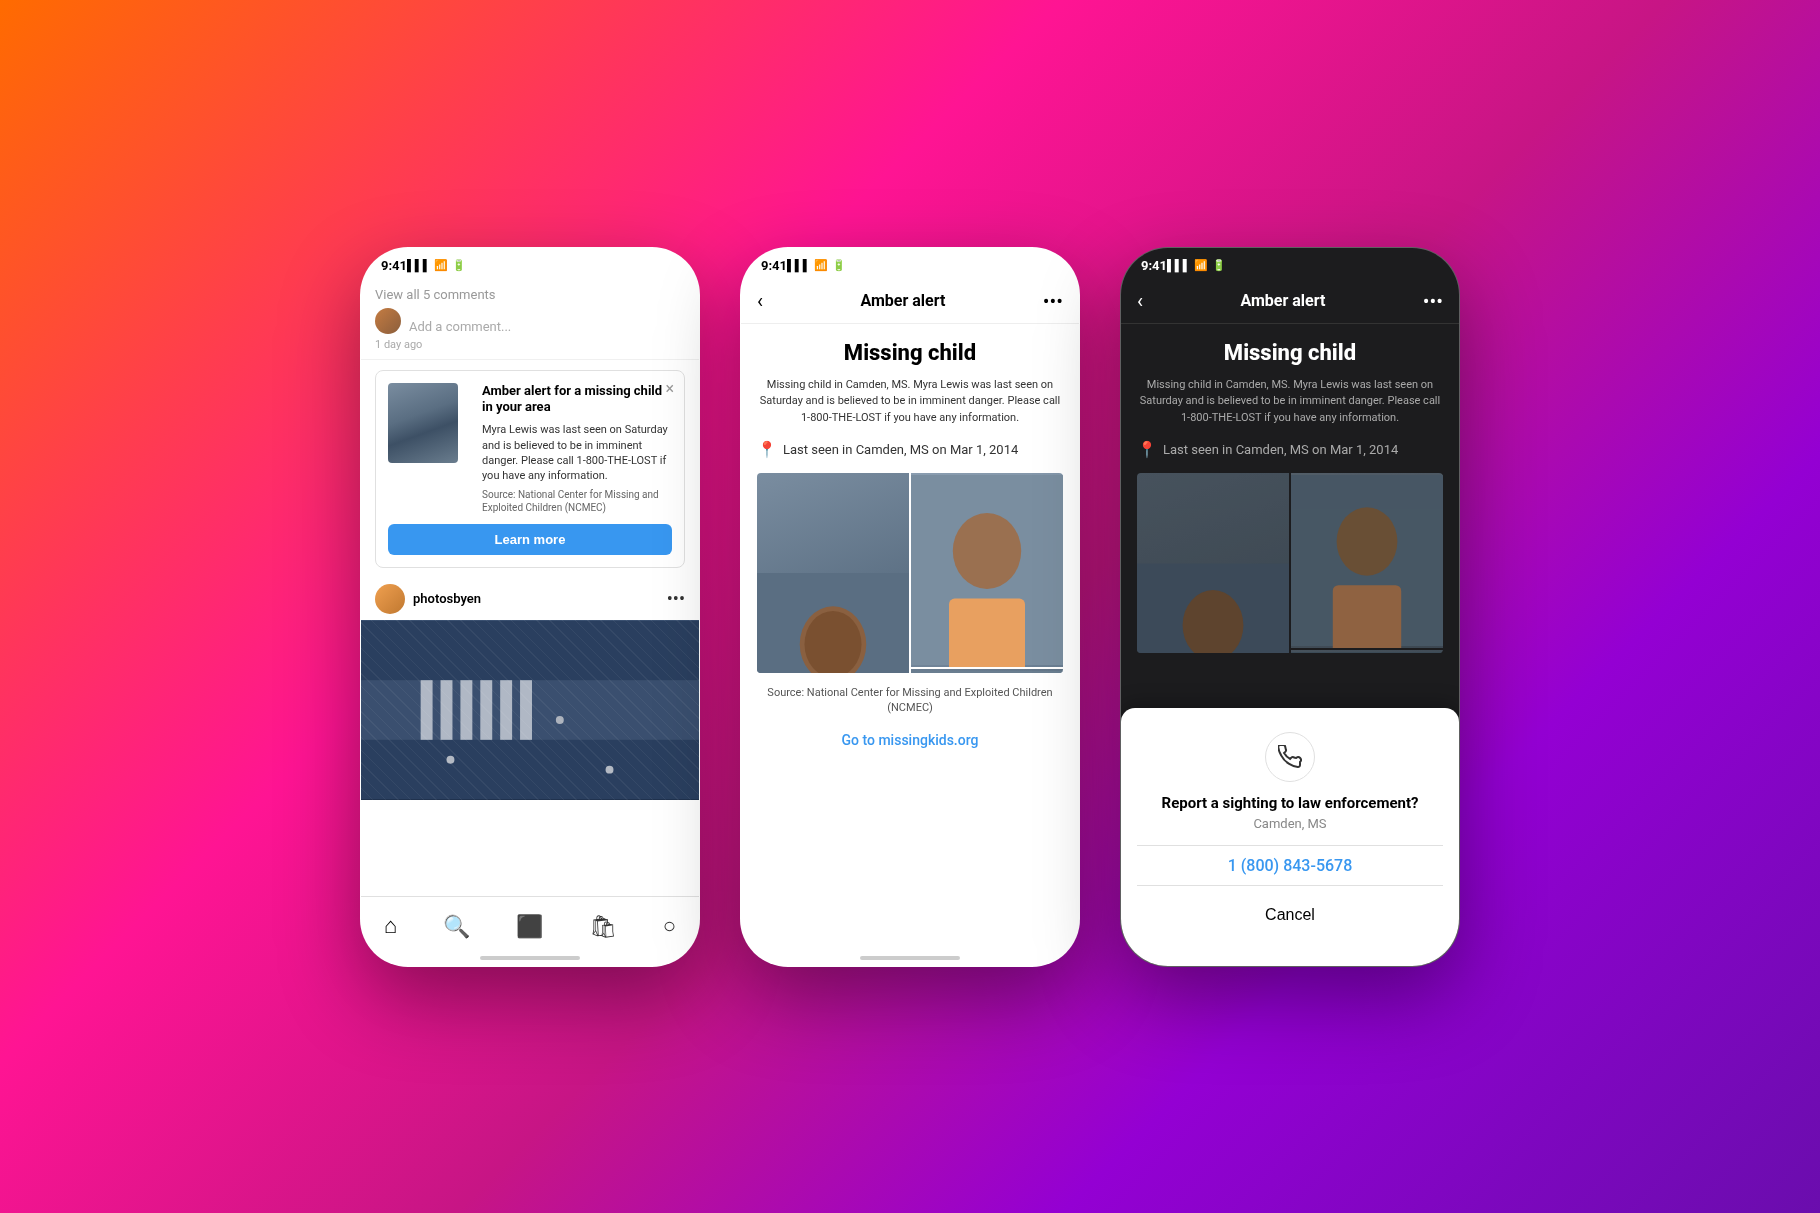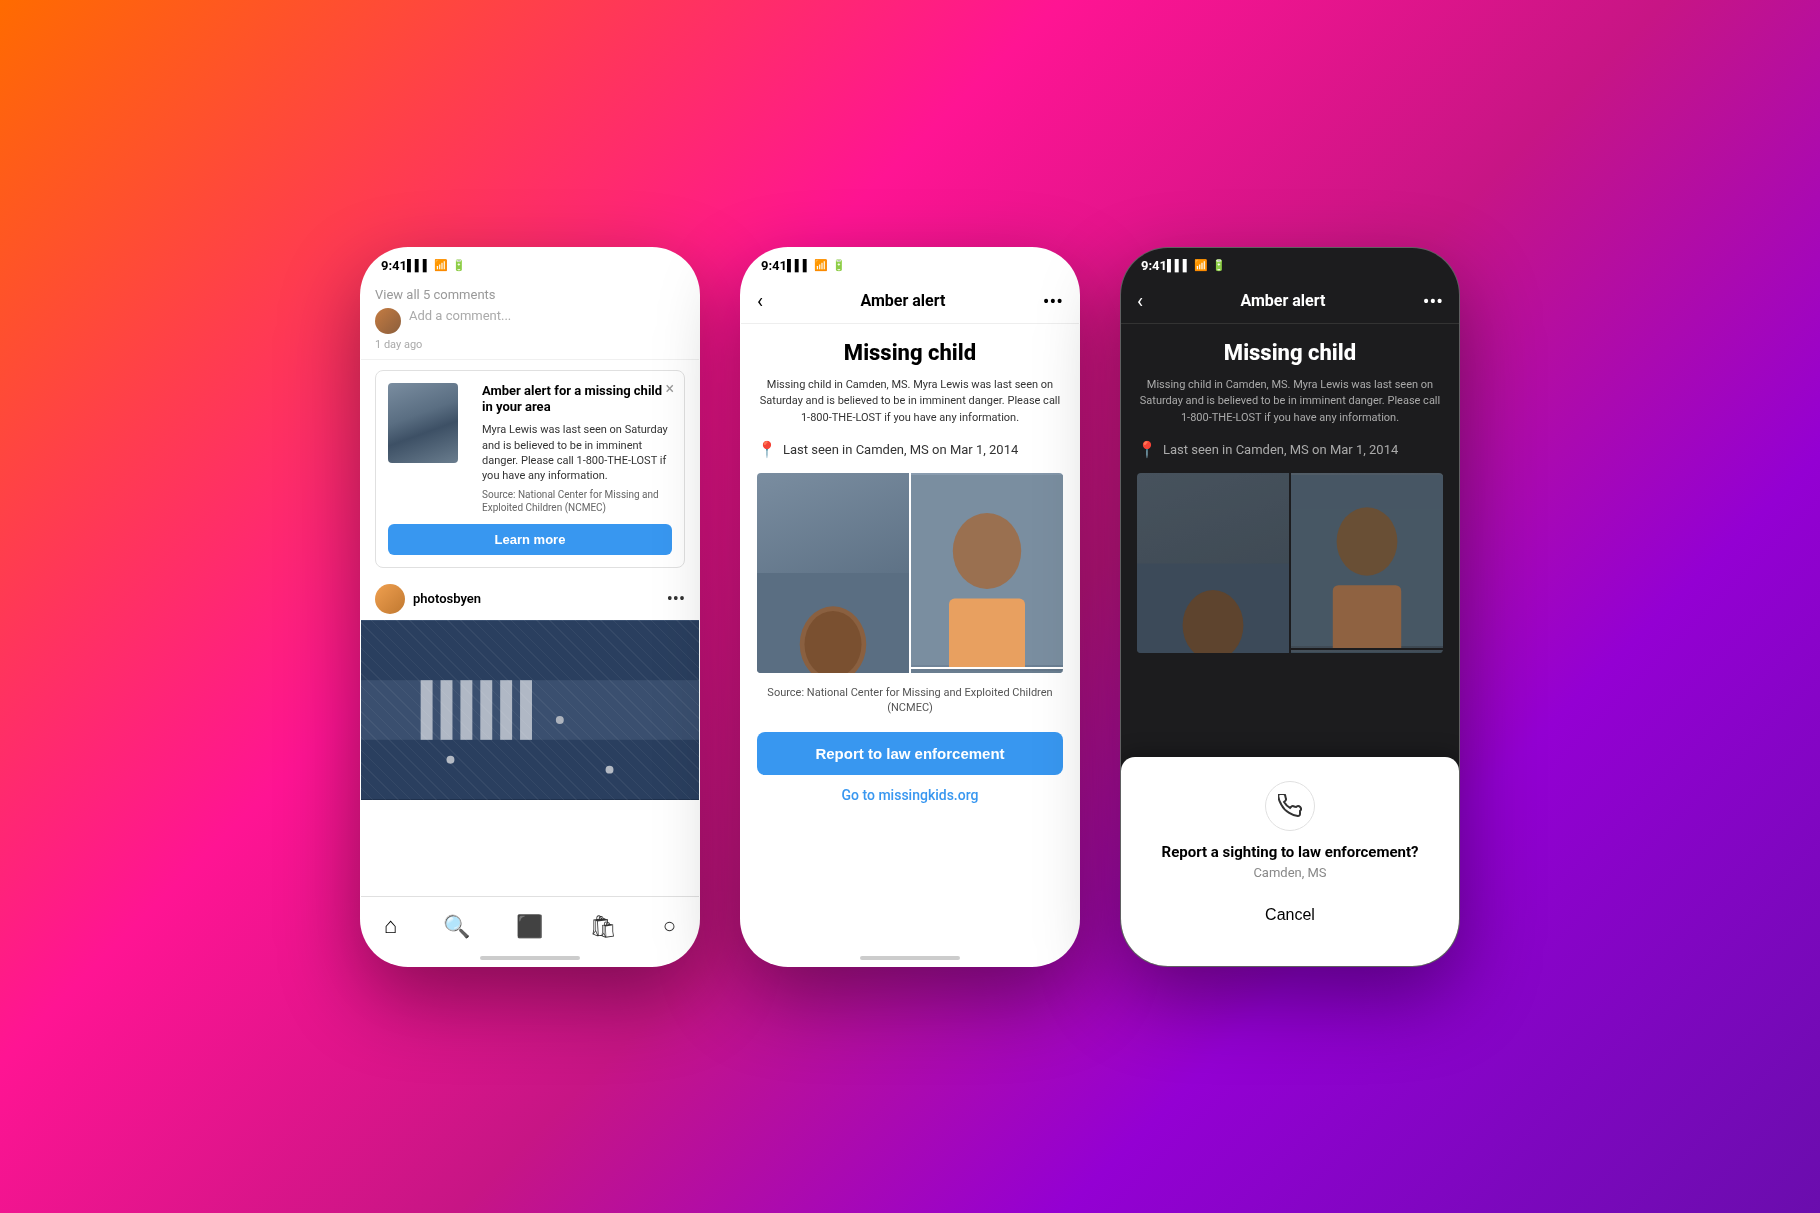--- a/index.html
+++ b/index.html
@@ -64,21 +64,21 @@
       padding: 8px 14px;
       border-bottom: 1px solid #f0f0f0;
     }
     .view-comments {
       color: #999;
       font-size: 13px;
       margin-bottom: 6px;
     }
     .comment-input-row {
       display: flex;
-      align-items: flex-start;
+      align-items: flex-end;
       gap: 8px;
     }
     .comment-avatar {
       width: 26px;
       height: 26px;
       border-radius: 50%;
       background: linear-gradient(135deg, #c57c42, #8b5e3c);
       flex-shrink: 0;
     }
     .comment-placeholder { color: #aaa; font-size: 13px; }
@@ -521,21 +521,20 @@
           <svg width="100%" height="100%" viewBox="0 0 80 100">
             <rect width="80" height="100" fill="#6a7e90"></rect>
             <ellipse cx="40" cy="38" rx="16" ry="18" fill="#8a6045"></ellipse>
             <rect x="22" y="60" width="36" height="40" fill="#d09060" rx="3"></rect>
           </svg>
         </div>
       </div>
 
       <div class="ncmec-source">Source: National Center for Missing and Exploited Children (NCMEC)</div>
 
-      <button class="report-btn">Report to law enforcement</button>
       <a class="missingkids-link">Go to missingkids.org</a>
     </div>
   </div>
 
   <div class="home-indicator"></div>
 </div>
 
 <div class="phone dark-phone">
   <div class="status-bar">
     <span class="status-time">9:41</span>
@@ -588,17 +587,18 @@
 
   <div class="action-sheet">
     <div class="action-sheet-phone-icon">
 
       <svg width="24" height="24" viewBox="0 0 24 24" fill="none" stroke="#333" stroke-width="2">
         <path d="M22 16.92v3a2 2 0 01-2.18 2 19.79 19.79 0 01-8.63-3.07A19.5 19.5 0 013.31 10.6 19.79 19.79 0 01.25 2.05 2 2 0 012.22 0h3a2 2 0 012 1.72c.127.96.361 1.903.7 2.81a2 2 0 01-.45 2.11L6.09 7.91a16 16 0 006 6l1.27-1.27a2 2 0 012.11-.45c.907.339 1.85.573 2.81.7A2 2 0 0122 16.92z"></path>
       </svg>
     </div>
     <div class="action-sheet-question">Report a sighting to law enforcement?</div>
     <div class="action-sheet-location">Camden, MS</div>
+    <div class="action-sheet-phone-num">1 (800) 843-5678</div>
     <button class="cancel-btn">Cancel</button>
   </div>
 
   <div class="home-indicator" style="background:#fff;"></div>
 </div>
 
 </body></html>

